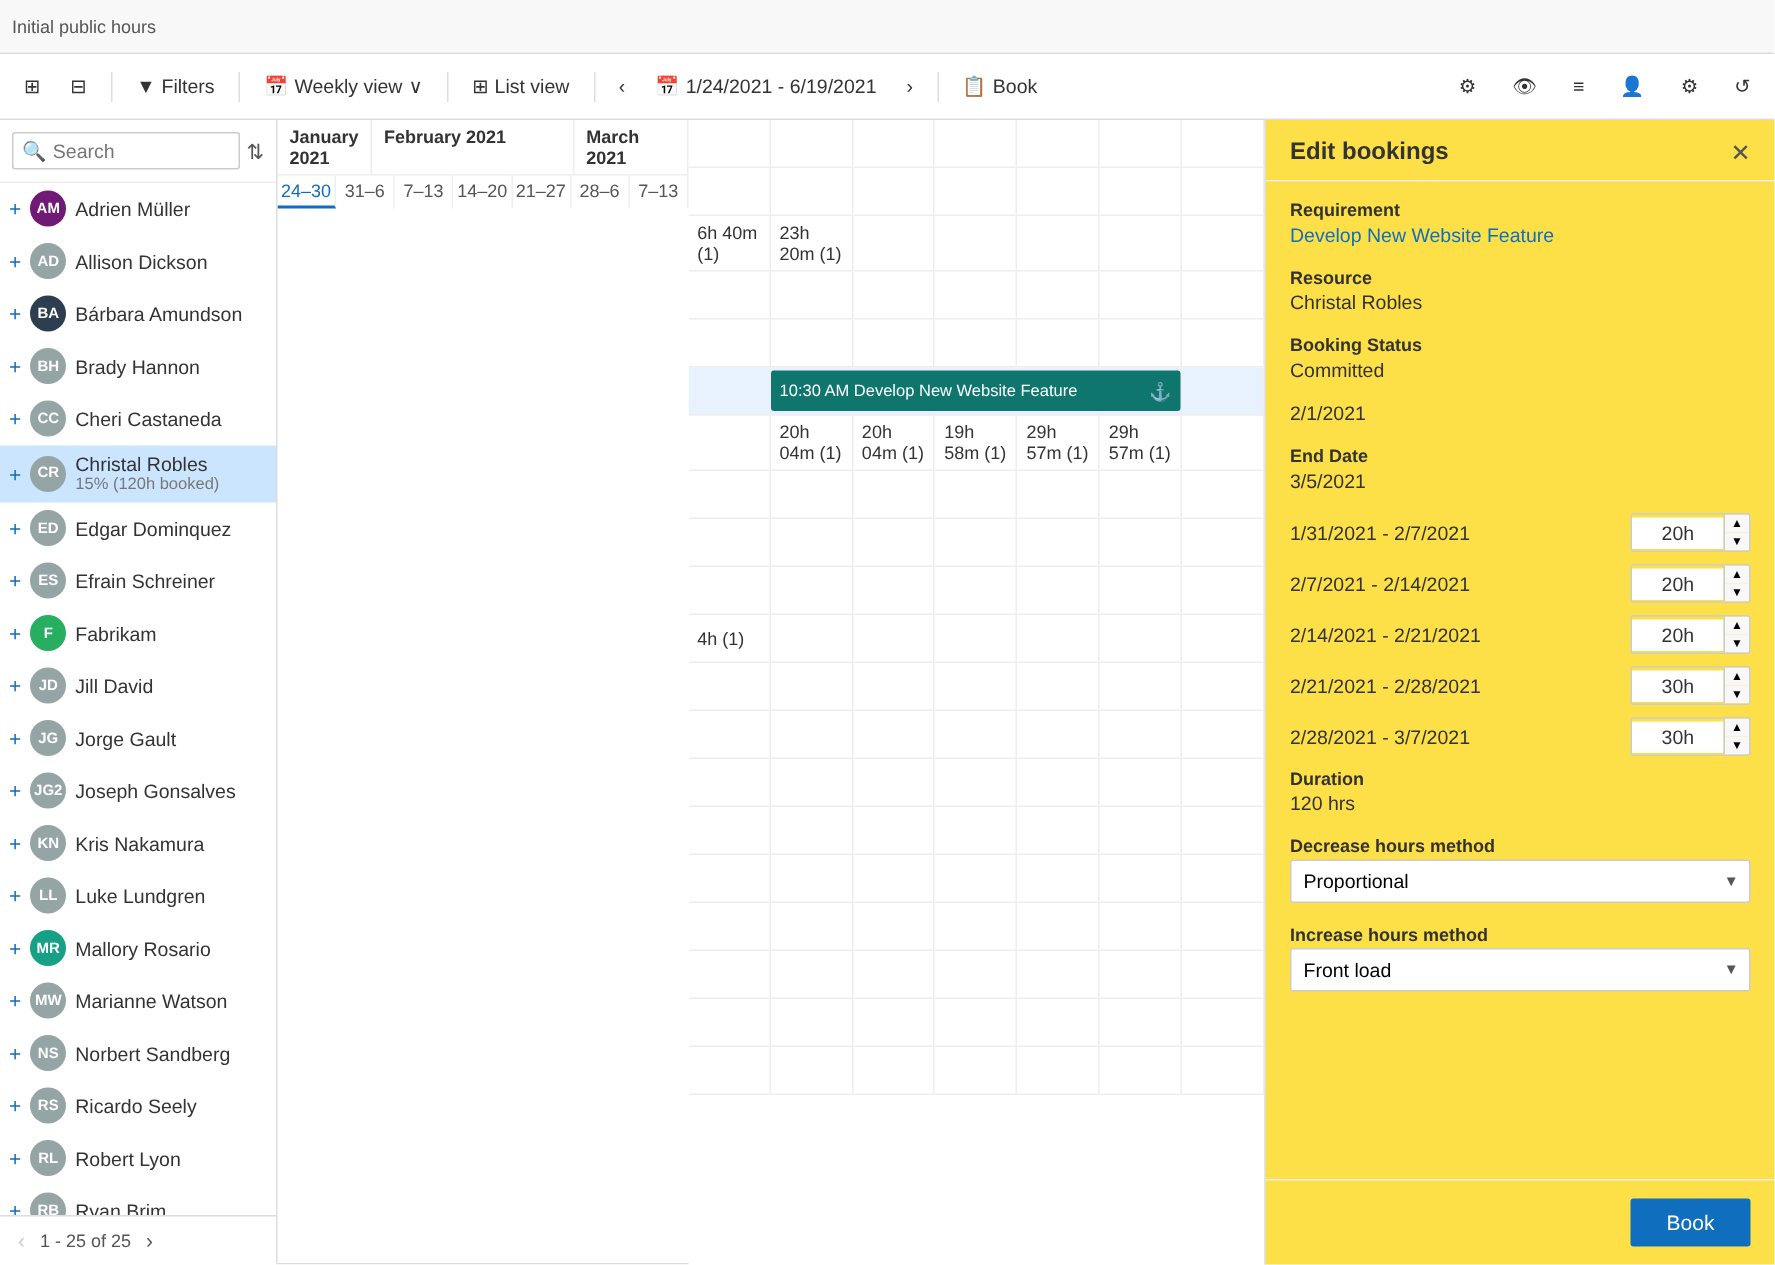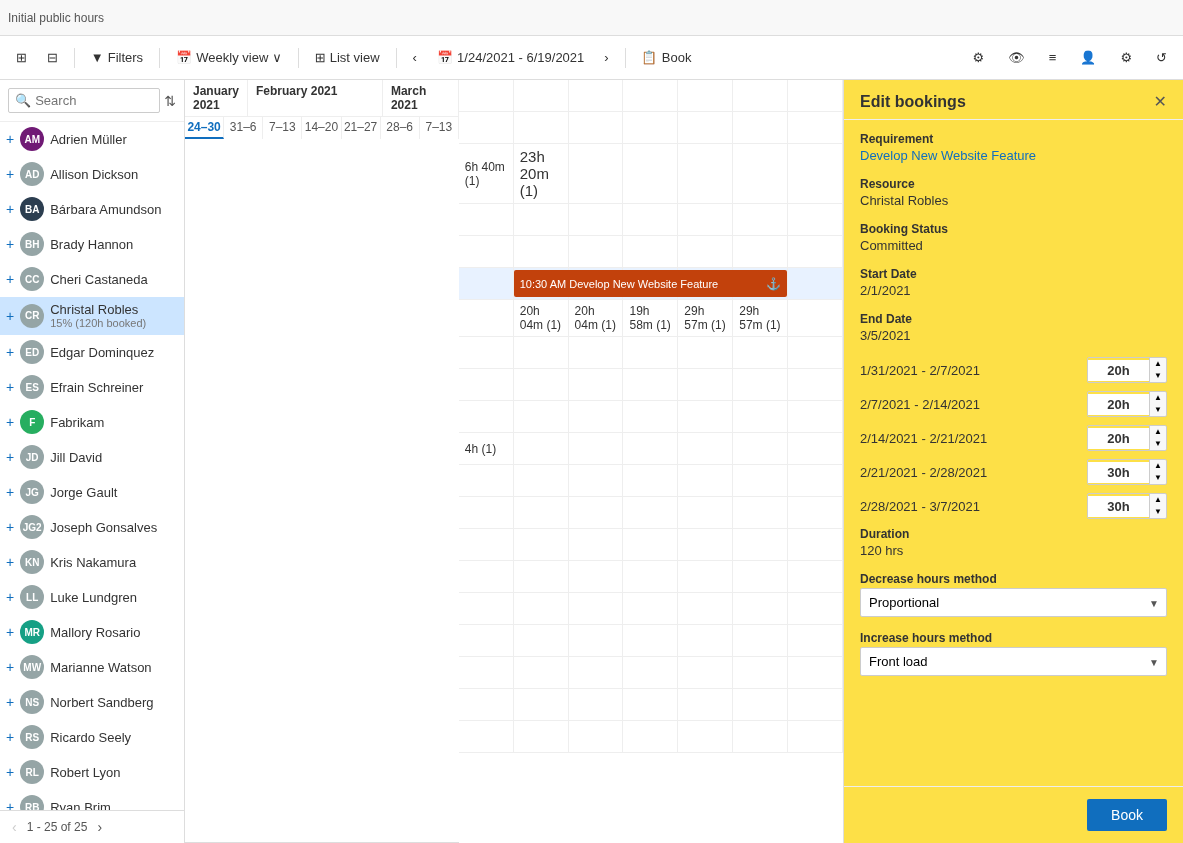--- a/index.html
+++ b/index.html
@@ -168,21 +168,21 @@
       flex: 1;
       text-align: center;
       font-size: 12px;
       padding: 3px 0;
       border-right: 1px solid #eee;
       color: #555;
     }
     .cal-week.current {
       color: #106ebe;
       border-bottom: 2px solid #106ebe;
-      font-weight: 700;
+      font-weight: 400;
     }
 
     .cal-body {
       flex: 1;
       overflow-y: auto;
       overflow-x: hidden;
     }
     .cal-row {
       display: flex;
       border-bottom: 1px solid #eee;
@@ -199,21 +199,21 @@
       display: flex;
       align-items: center;
       position: relative;
     }
     .booking-bar {
       position: absolute;
       top: 2px;
       left: 0;
       right: 0;
       bottom: 2px;
-      background: #c2410c;
+      background: #0f766e;
       display: flex;
       align-items: center;
       padding: 0 6px;
       font-size: 11px;
       color: #fff;
       border-radius: 2px;
       z-index: 2;
     }
     .booking-bar-icon {
       margin-left: auto;
@@ -269,21 +269,20 @@
       border-radius: 2px;
       overflow: hidden;
       width: 80px;
     }
     .rp-spinner-val {
       flex: 1;
       text-align: center;
       font-size: 13px;
       padding: 3px 4px;
       background: #fff;
-      font-weight: bold;
     }
     .rp-spinner-btns {
       display: flex;
       flex-direction: column;
       border-left: 1px solid #ccc;
     }
     .rp-spinner-btns button {
       border: none;
       background: #f8f8f8;
       cursor: pointer;
@@ -594,21 +593,21 @@
           <div class="cal-cell"></div>
           <div class="cal-cell"></div>
           <div class="cal-cell"></div>
           <div class="cal-cell"></div>
         </div>
         <div class="cal-row">
           <div class="cal-cell">
             <span style="font-size: 12px; color: rgb(51, 51, 51);">6h 40m (1)</span>
           </div>
           <div class="cal-cell">
-            <span style="font-size: 15px; color: rgb(51, 51, 51);">23h 20m (1)</span>
+            <span style="font-size: 12px; color: rgb(51, 51, 51);">23h 20m (1)</span>
           </div>
           <div class="cal-cell"></div>
           <div class="cal-cell"></div>
           <div class="cal-cell"></div>
           <div class="cal-cell"></div>
           <div class="cal-cell"></div>
         </div>
         <div class="cal-row">
           <div class="cal-cell"></div>
           <div class="cal-cell"></div>
@@ -802,21 +801,20 @@
       </div>
       <div class="rp-field">
         <div class="rp-label">Resource</div>
         <div class="rp-value-plain">Christal Robles</div>
       </div>
       <div class="rp-field">
         <div class="rp-label">Booking Status</div>
         <div class="rp-value-plain">Committed</div>
       </div>
       <div class="rp-field">
-        <div class="rp-label">Start Date</div>
         <div class="rp-value-plain">2/1/2021</div>
       </div>
       <div class="rp-field">
         <div class="rp-label">End Date</div>
         <div class="rp-value-plain">3/5/2021</div>
       </div>
 
       <div id="range-rows">
           <div class="rp-range-row">
             <span class="rp-range-label">1/31/2021 - 2/7/2021</span>

